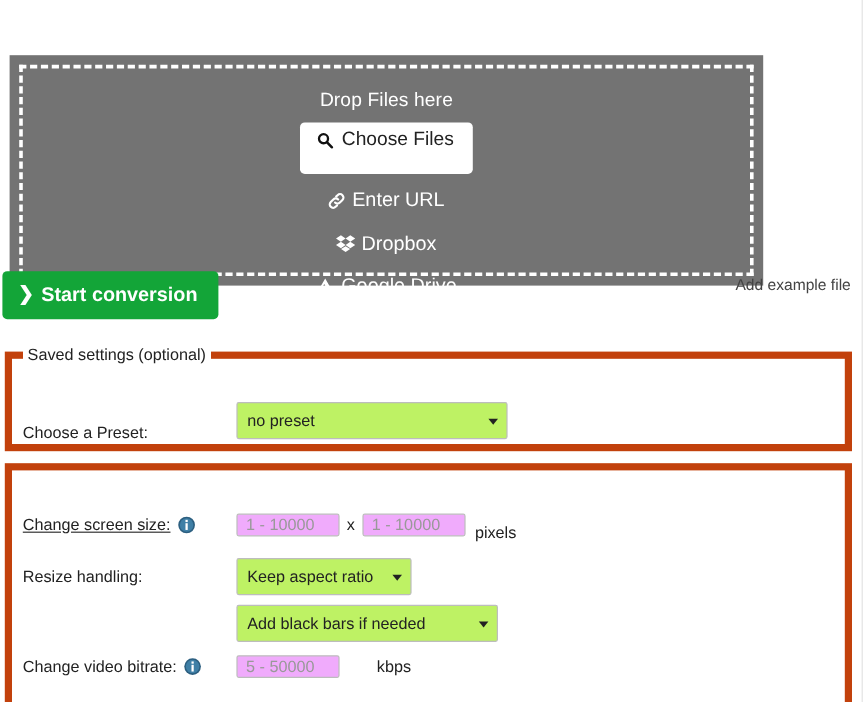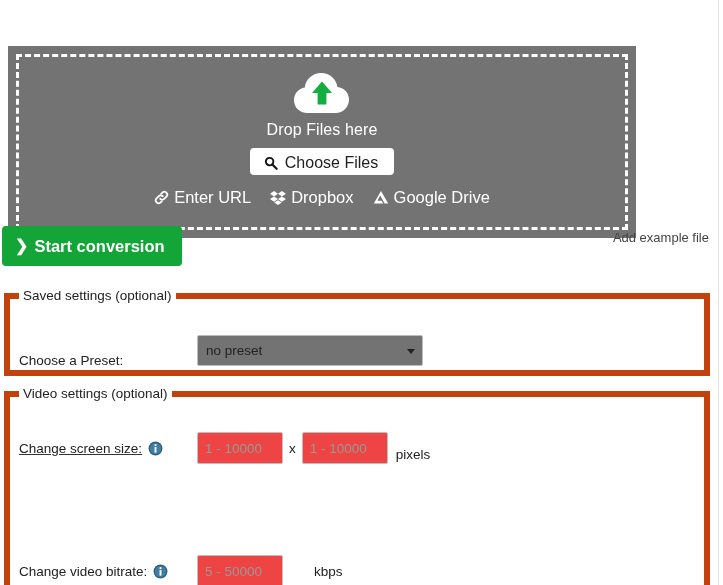--- a/index.html
+++ b/index.html
@@ -49,40 +49,41 @@
     color: #ffffff;
     font-size: 16px;
     margin-top: 6px;
     letter-spacing: 0.1px;
   }
   .choose-files-btn {
     margin-top: 9px;
     background: #ffffff;
     border: none;
     border-radius: 4px;
-    padding: 7px 16px 4px 14px;
+    padding: 7px 16px 20px 14px;
     font-size: 16px;
     font-family: "Liberation Sans", sans-serif;
     color: #222222;
     display: flex;
     align-items: center;
     gap: 7px;
     cursor: pointer;
     line-height: 1;
   }
   .magnifier {
     width: 14px;
     height: 14px;
     display: block;
   }
   .source-links {
     margin-top: 14px;
     display: flex;
     align-items: center;
     gap: 19px;
+    flex-direction: column;
   }
   .source-link {
     color: #ffffff;
     font-size: 16.5px;
     text-decoration: none;
     display: flex;
     align-items: center;
     gap: 5px;
     cursor: pointer;
     line-height: 1;
@@ -166,21 +167,21 @@
     height: 15px;
     display: inline-block;
     margin-left: 6px;
     vertical-align: middle;
   }
 
   select.ui {
     font-family: "Liberation Sans", sans-serif;
     font-size: 13.5px;
     color: #222222;
-    background: #737373;
+    background: #bef264;
     border: 1px solid #bdbdbd;
     border-radius: 2px;
     height: 31px;
     padding: 0 22px 0 8px;
     box-sizing: border-box;
     -webkit-appearance: none;
     -moz-appearance: none;
     appearance: none;
     cursor: pointer;
   }
@@ -198,24 +199,24 @@
     border-left: 4px solid transparent;
     border-right: 4px solid transparent;
     border-top: 5px solid #222222;
     pointer-events: none;
   }
 
   input.ui {
     font-family: "Liberation Sans", sans-serif;
     font-size: 13.5px;
     color: #222222;
-    background: #ef4444;
+    background: #f0abfc;
     border: 1px solid #bdbdbd;
     border-radius: 2px;
-    height: 32px;
+    height: 19px;
     box-sizing: border-box;
     padding: 0 7px;
   }
   input.ui::placeholder { color: #999999; opacity: 1; }
 
   .unit {
     font-size: 13.5px;
     color: #222222;
     white-space: nowrap;
   }
@@ -302,39 +303,54 @@
     <span class="row-label" style="width:178px;margin-top:20px;">Choose a Preset:</span>
     <span class="sel-wrap">
       <select class="ui" style="width:226px;">
         <option>no preset</option>
       </select>
     </span>
   </div>
 </fieldset>
 
 <fieldset class="fs" id="fs-video">
-  <legend>Video settings (optional)</legend>
 
   <div class="row" style="left:9px; top:31px;">
     <span style="width:178px; display:flex; align-items:center;text-decoration:underline;">
       <span class="row-label">Change screen size:</span>
       <svg class="info-icon" viewBox="0 0 16 16">
         <circle cx="8" cy="8" r="7.4" fill="#2c5f80"></circle>
         <circle cx="8" cy="8" r="6" fill="#3f7fa6"></circle>
         <rect x="7" y="6.4" width="2" height="6" fill="#ffffff"></rect>
         <rect x="7" y="3.4" width="2" height="2" fill="#ffffff"></rect>
       </svg>
     </span>
     <input class="ui" style="width: 86px;" placeholder="1 - 10000">
     <span class="xsep">x</span>
     <input class="ui" style="width: 86px;" placeholder="1 - 10000">
     <span class="unit" style="margin-left:8px;margin-top:13px;">pixels</span>
   </div>
 
-
+  <div class="row" style="left:9px; top:73px;">
+    <span class="row-label" style="width:178px;">Resize handling:</span>
+    <span class="sel-wrap">
+      <select class="ui" style="width:146px;">
+        <option>Keep aspect ratio</option>
+      </select>
+    </span>
+  </div>
+
+  <div class="row" style="left:9px; top:112px;">
+    <span style="width:178px;"></span>
+    <span class="sel-wrap">
+      <select class="ui" style="width:218px;">
+        <option>Add black bars if needed</option>
+      </select>
+    </span>
+  </div>
 
   <div class="row" style="left:9px; top:154px;">
     <span style="width:178px; display:flex; align-items:center;">
       <span class="row-label">Change video bitrate:</span>
       <svg class="info-icon" viewBox="0 0 16 16">
         <circle cx="8" cy="8" r="7.4" fill="#2c5f80"></circle>
         <circle cx="8" cy="8" r="6" fill="#3f7fa6"></circle>
         <rect x="7" y="6.4" width="2" height="6" fill="#ffffff"></rect>
         <rect x="7" y="3.4" width="2" height="2" fill="#ffffff"></rect>
       </svg>

